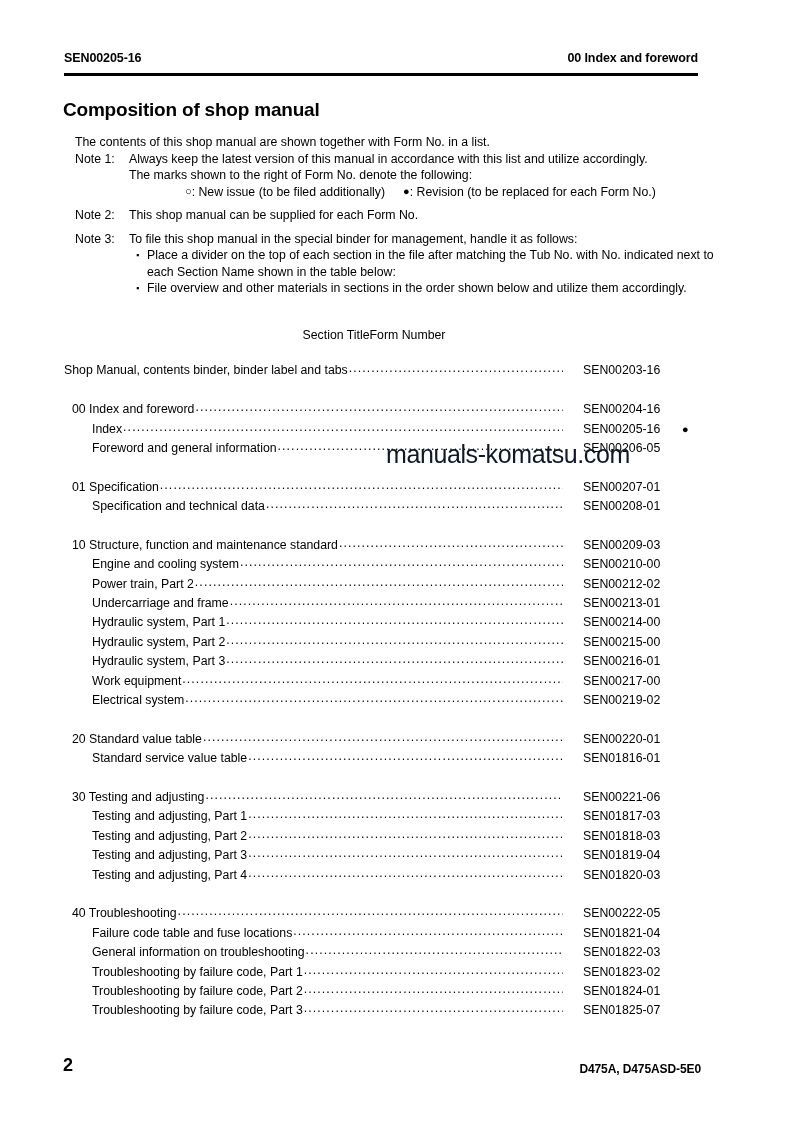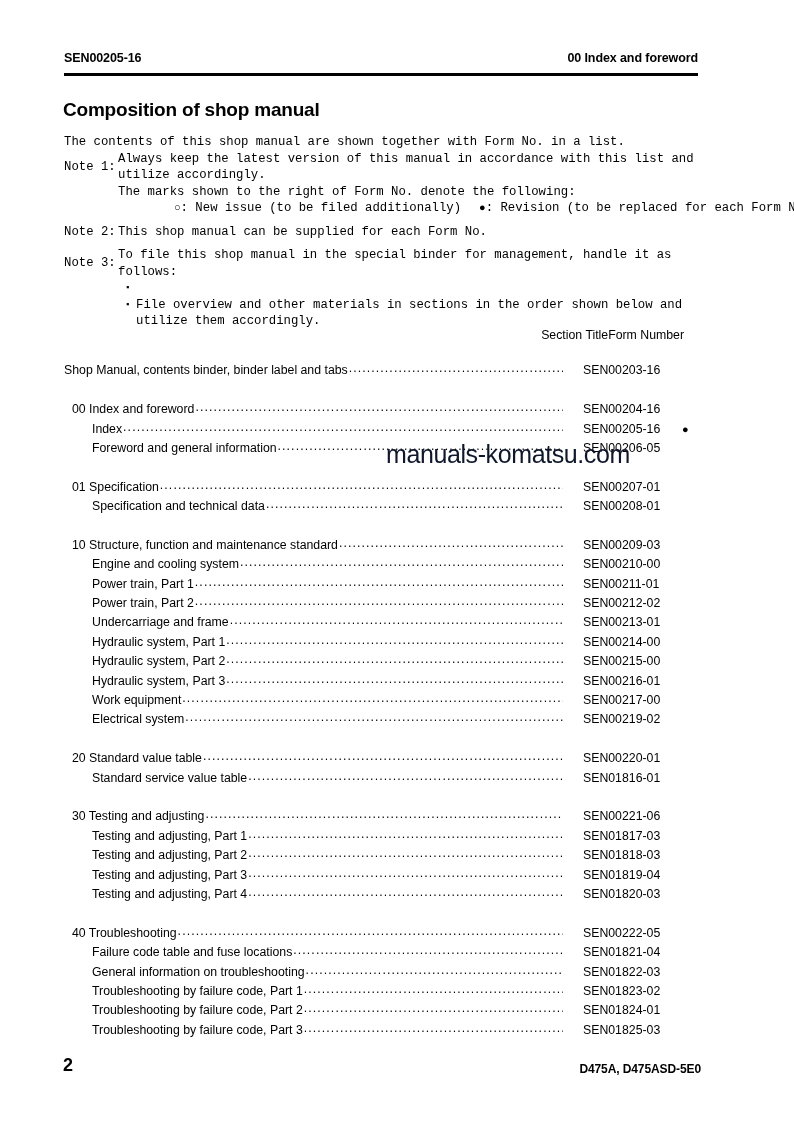--- a/index.html
+++ b/index.html
@@ -51,26 +51,25 @@
     left: 63px;
     top: 99px;
     font-size: 19px;
     font-weight: bold;
     letter-spacing: -0.2px;
   }
 
   
   .intro {
     position: absolute;
-    left: 64px;
+    left: 75px;
     top: 134px;
     width: 640px;
     font-size: 12.3px;
     line-height: 16.5px;
-    font-family: Liberation Mono, monospace;
   }
   .note-row {
     display: flex;
     align-items: center;
   }
   .note-label {
     width: 54px;
     flex: 0 0 54px;
   }
   .note-body {
@@ -108,21 +107,21 @@
   
   .toc {
     position: absolute;
     left: 64px;
     top: 328px;
     width: 634px;
     font-size: 12.3px;
   }
   .toc-head {
     display: flex;
-    justify-content: flex-end;
+    justify-content: center;
     font-size: 12.3px;
   }
   .toc-head .right { margin-right: 14px; }
 
   .row {
     display: flex;
     align-items: baseline;
     height: 19.4px;
     white-space: nowrap;
   }
@@ -231,20 +230,21 @@
 
     <div class="note-gap"></div>
 
     <div class="note-row">
       <div class="note-label">Note 3:</div>
       <div class="note-body">To file this shop manual in the special binder for management, handle it as follows:</div>
     </div>
 
     <div class="bullet-row">
       <div class="bullet-mark">▪</div>
+      <div class="bullet-text">Place a divider on the top of each section in the file after matching the Tub No. with No. indicated next to each Section Name shown in the table below:</div>
     </div>
     <div class="bullet-row">
       <div class="bullet-mark">▪</div>
       <div class="bullet-text">File overview and other materials in sections in the order shown below and utilize them accordingly.</div>
     </div>
 
   </div>
 
   <div class="toc">
     <div class="toc-head">
@@ -298,26 +298,20 @@
           <span class="form">SEN00209-03</span>
           <span class="mark"></span>
         </div>
         <div class="row indent-2">
           <span class="title">Engine and cooling system</span>
           <span class="leader"></span>
           <span class="form">SEN00210-00</span>
           <span class="mark"></span>
         </div>
         <div class="row indent-2">
-          <span class="title">Power train, Part 1</span>
-          <span class="leader"></span>
-          <span class="form">SEN00211-01</span>
-          <span class="mark"></span>
-        </div>
-        <div class="row indent-2">
           <span class="title">Power train, Part 2</span>
           <span class="leader"></span>
           <span class="form">SEN00212-02</span>
           <span class="mark"></span>
         </div>
         <div class="row indent-2">
           <span class="title">Undercarriage and frame</span>
           <span class="leader"></span>
           <span class="form">SEN00213-01</span>
           <span class="mark"></span>
@@ -423,21 +417,21 @@
         </div>
         <div class="row indent-2">
           <span class="title">Troubleshooting by failure code, Part 2</span>
           <span class="leader"></span>
           <span class="form">SEN01824-01</span>
           <span class="mark"></span>
         </div>
         <div class="row indent-2">
           <span class="title">Troubleshooting by failure code, Part 3</span>
           <span class="leader"></span>
-          <span class="form">SEN01825-03</span>
+          <span class="form">SEN01825-07</span>
           <span class="mark"></span>
         </div>
       </div>
   </div>
 
   <div class="watermark">manuals-komatsu.com</div>
 
   <div class="footer-page">2</div>
   <div class="footer-model">D475A, D475ASD-5E0</div>
 

